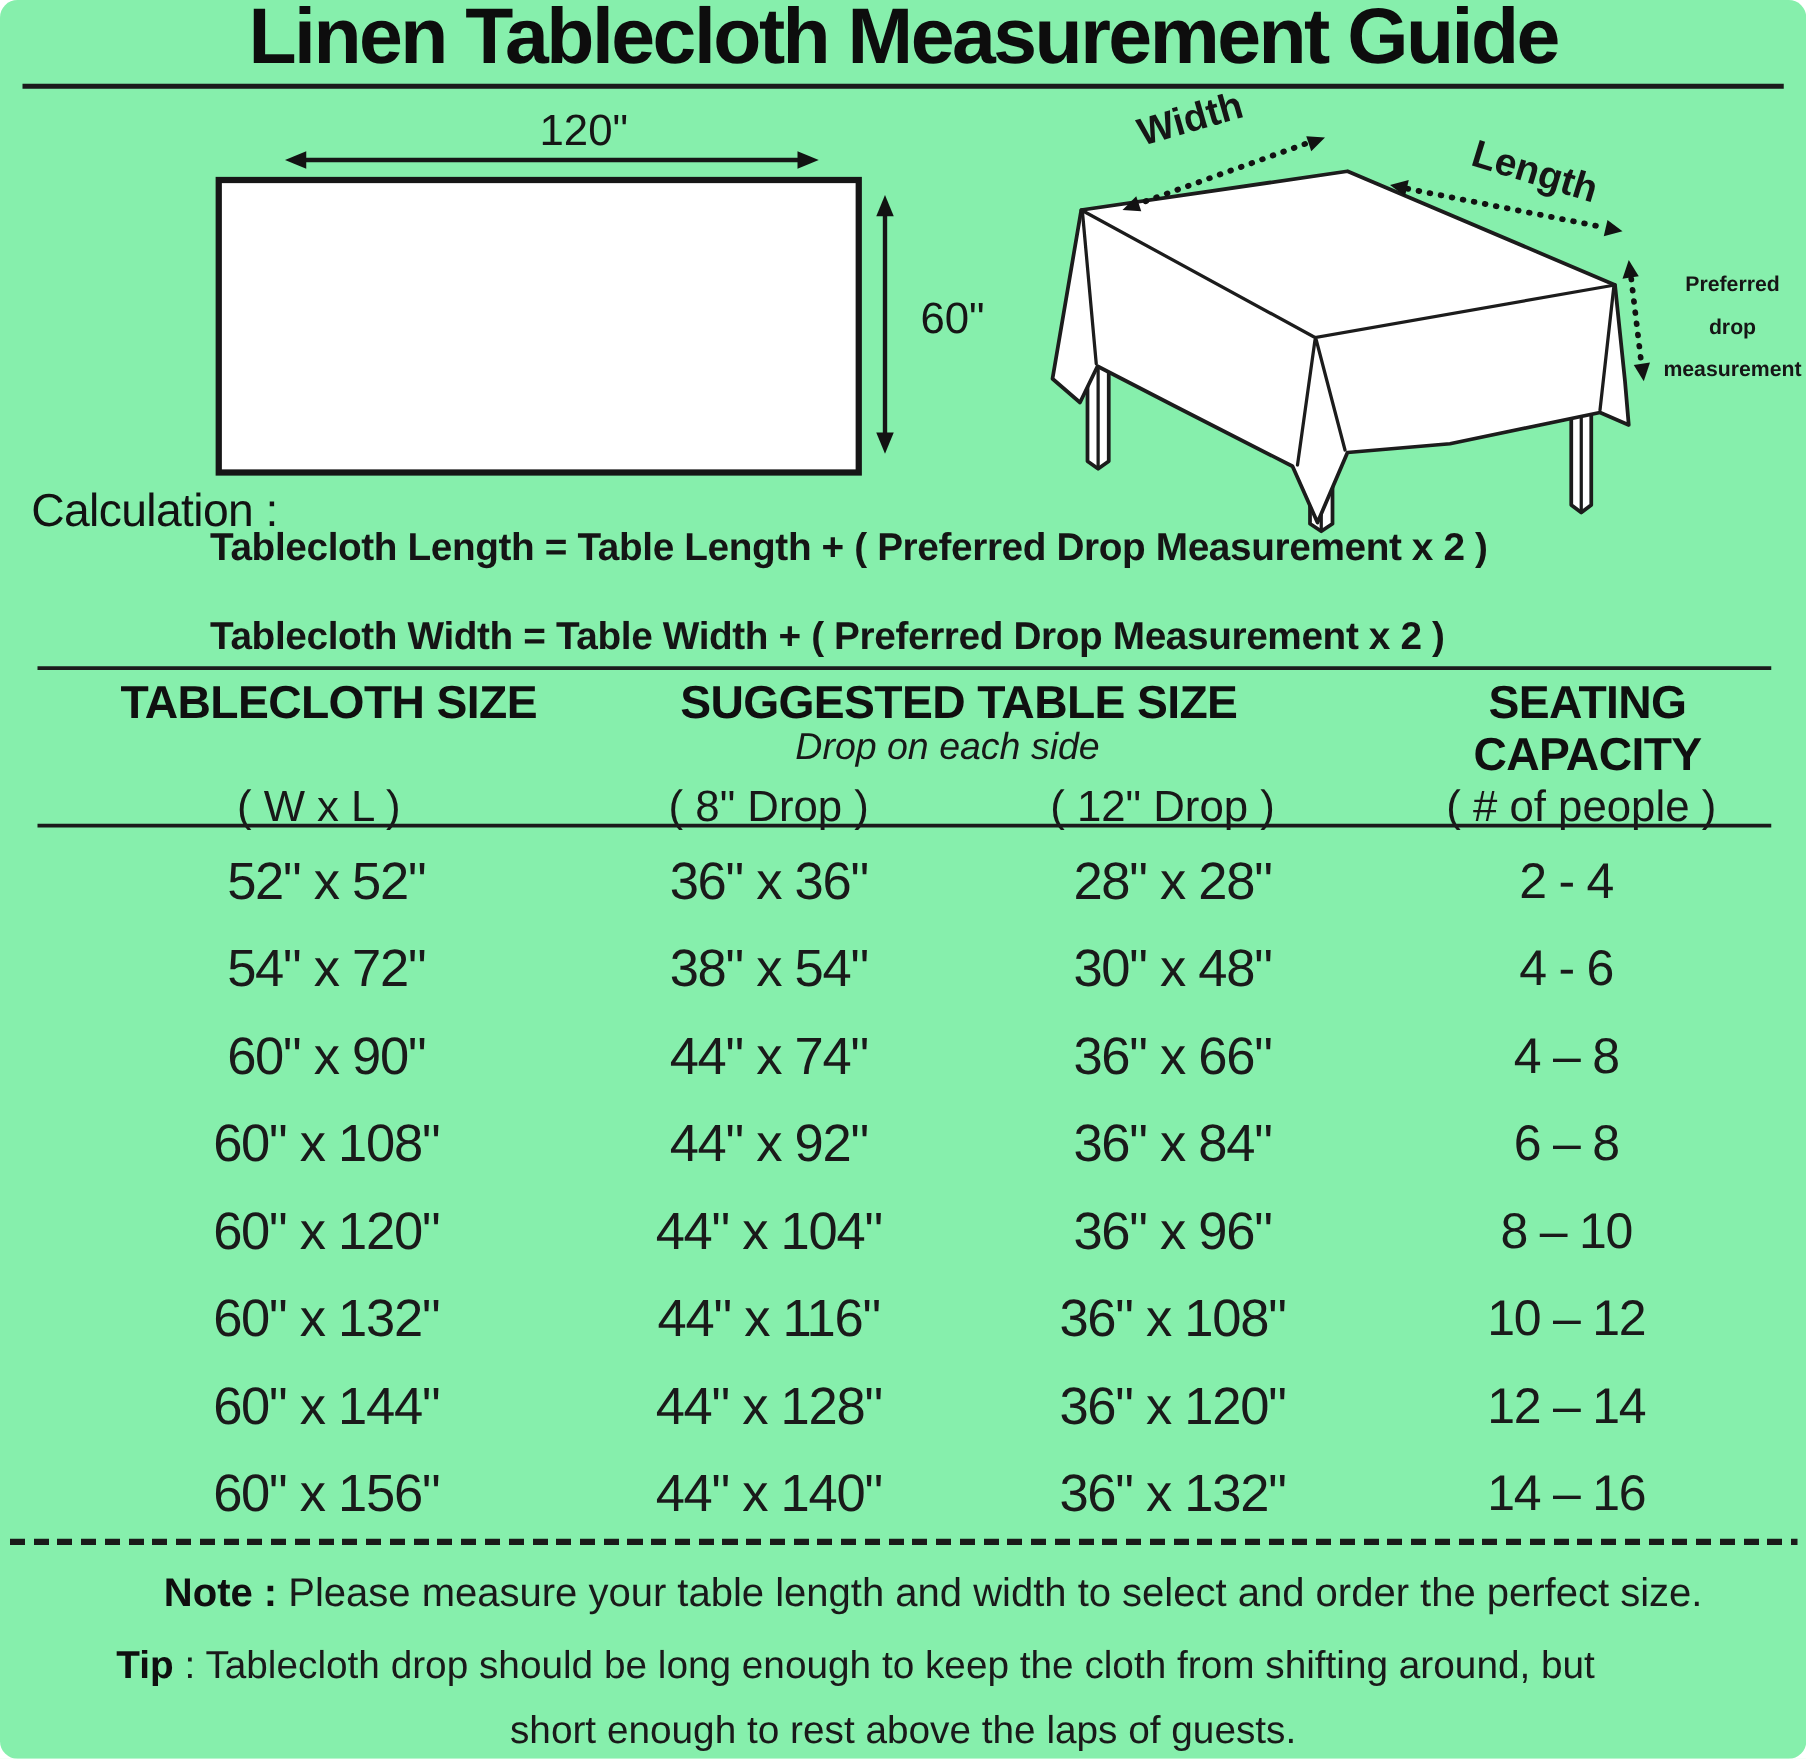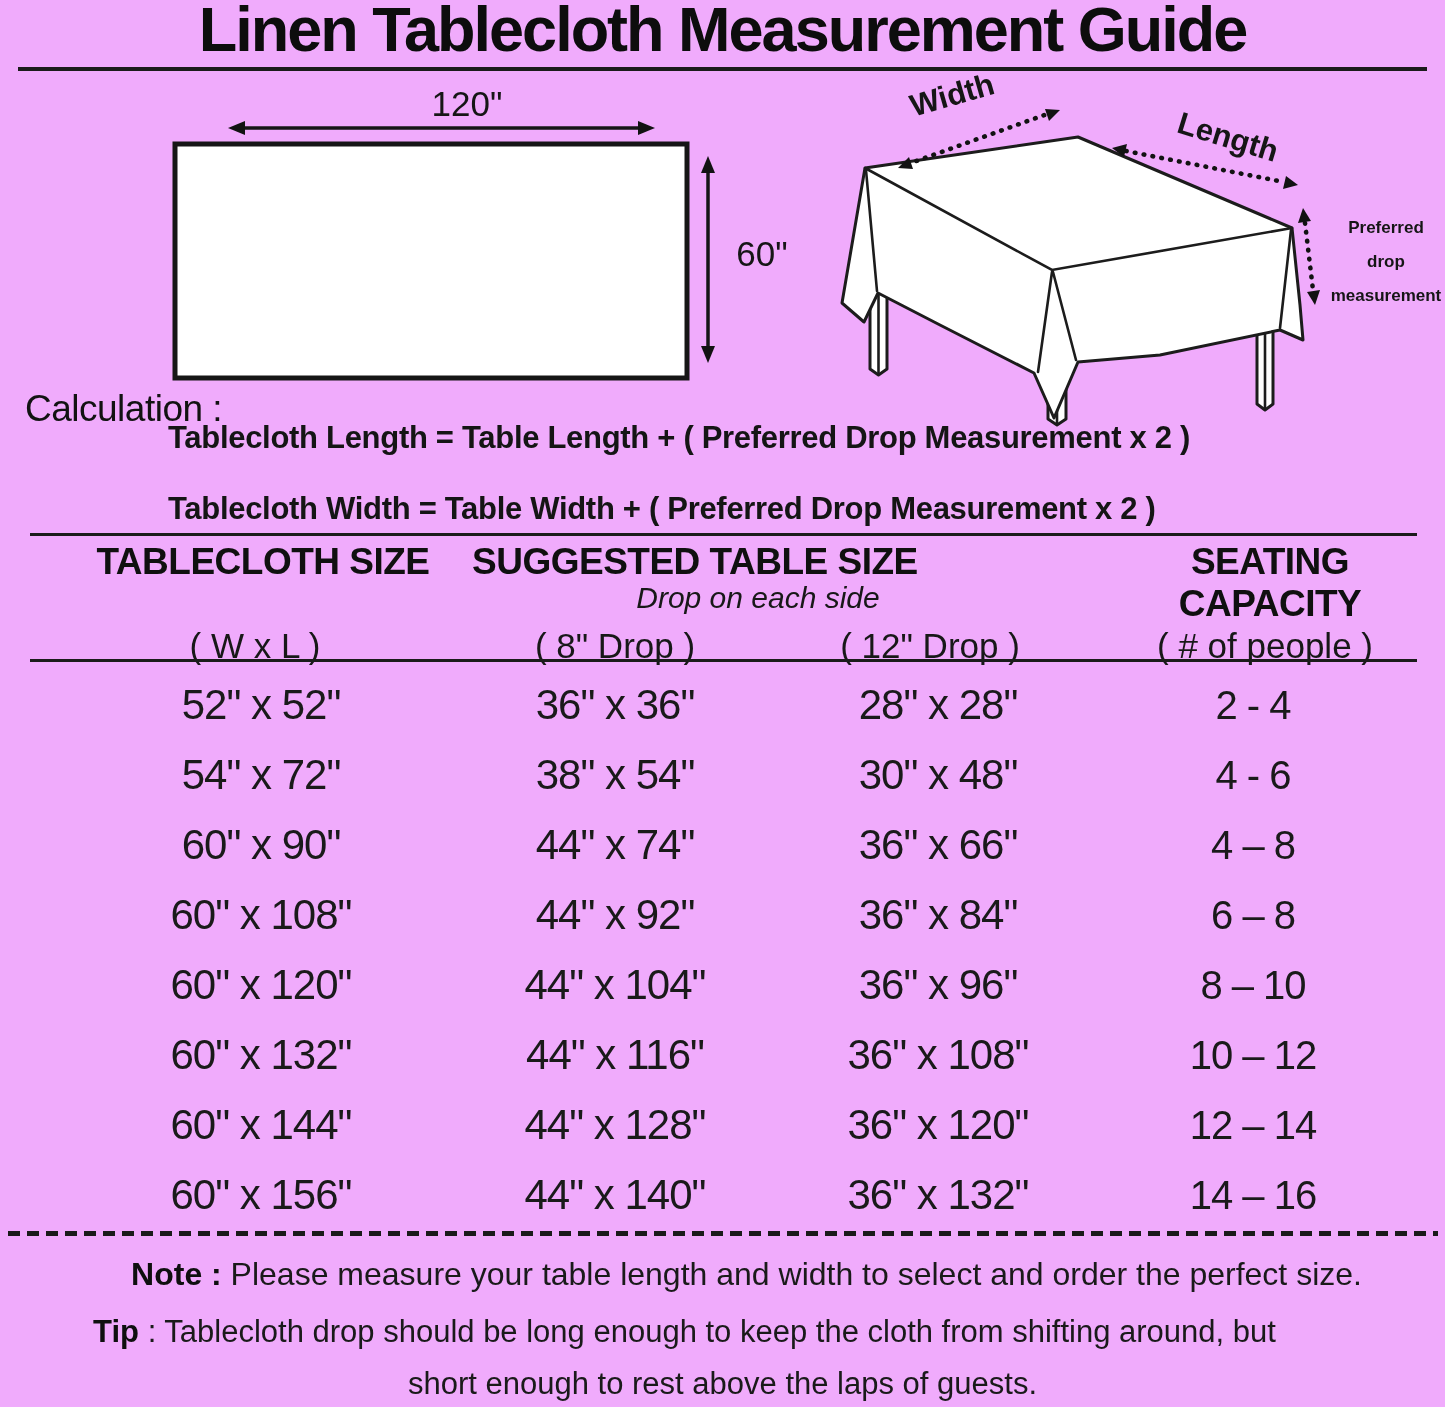--- a/index.html
+++ b/index.html
@@ -1,39 +1,39 @@
 <!DOCTYPE html>
 <html><head>
 <meta charset="utf-8">
 <style>
   html,body{margin:0;padding:0;background:#ffffff;}
   .canvas{
-    position:relative;width:1445px;height:1407px;background:#f0abfc;
-    font-family:"Liberation Sans", sans-serif;color:#141414;overflow:hidden;
+    position:relative;width:1445px;height:1407px;background:#86efac;
+    font-family:"Liberation Sans", sans-serif;color:#141414;overflow:hidden;border-radius:14px;
   }
   .abs{position:absolute;}
   
   .title{
     top:-6px;left:0;width:1445px;text-align:center;
     font-size:63px;font-weight:bold;letter-spacing:-2px;line-height:70px;color:#0d0d0d;
   }
   .rule{background:#1b1b1b;}
   .rule-title{top:67px;left:18px;width:1409px;height:4px;}
   
   .calc-heading{top:388px;left:25px;font-size:37px;font-weight:normal;letter-spacing:-0.5px;color:#121212;}
   .calc-line{left:168px;font-size:31px;font-weight:bold;letter-spacing:-0.3px;color:#151515;}
   .calc-line-1{top:420px;}
   .calc-line-2{top:491px;}
   .rule-table-top{top:533px;left:30px;width:1387px;height:3px;}
   .rule-table-mid{top:659px;left:30px;width:1387px;height:3px;}
   
   .grid{left:0;width:1445px;display:grid;}
   .hrow{top:541px;grid-template-columns:460px 630px 355px;font-size:37px;font-weight:bold;letter-spacing:-0.5px;line-height:42px;color:#101010;margin-left:12px;}
   .hrow .h1{text-align:center;padding-left:42px;}
-  .hrow .h2{padding-right:40px;}
+  .hrow .h2{text-align:center;padding-right:40px;}
   .hrow .h3{text-align:center;padding-right:19px;}
   .drop-note{top:581px;left:460px;width:630px;text-align:center;padding-right:34px;box-sizing:border-box;font-size:30px;line-height:34px;color:#181818;font-style:italic;}
   .shrow{top:617px;grid-template-columns:460px 310px 320px 355px;font-size:35px;line-height:38px;color:#181818;}
   .shrow div{text-align:center;margin-top:10px;}
   .shrow .s1{padding-left:50px;}
   .shrow .s4{padding-right:5px;}
   .trow{grid-template-columns:460px 310px 320px 355px;height:70px;line-height:70px;font-size:42px;letter-spacing:-1px;color:#1a1a1a;}
   .trow .c{text-align:center;}
   .trow .c1{padding-left:62px;}
   .trow .c3{padding-left:16px;}

